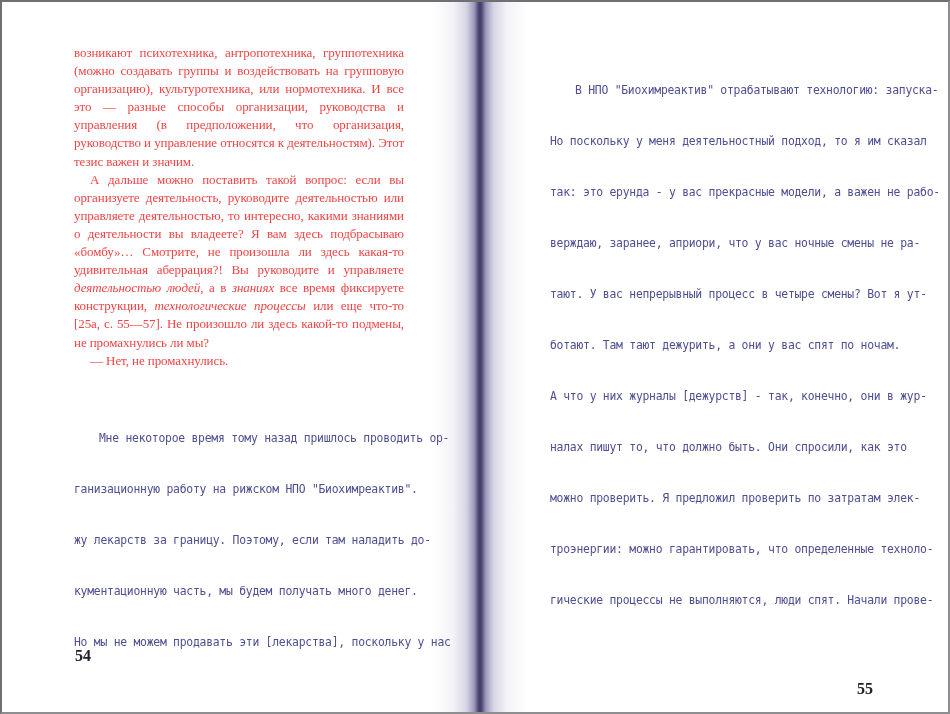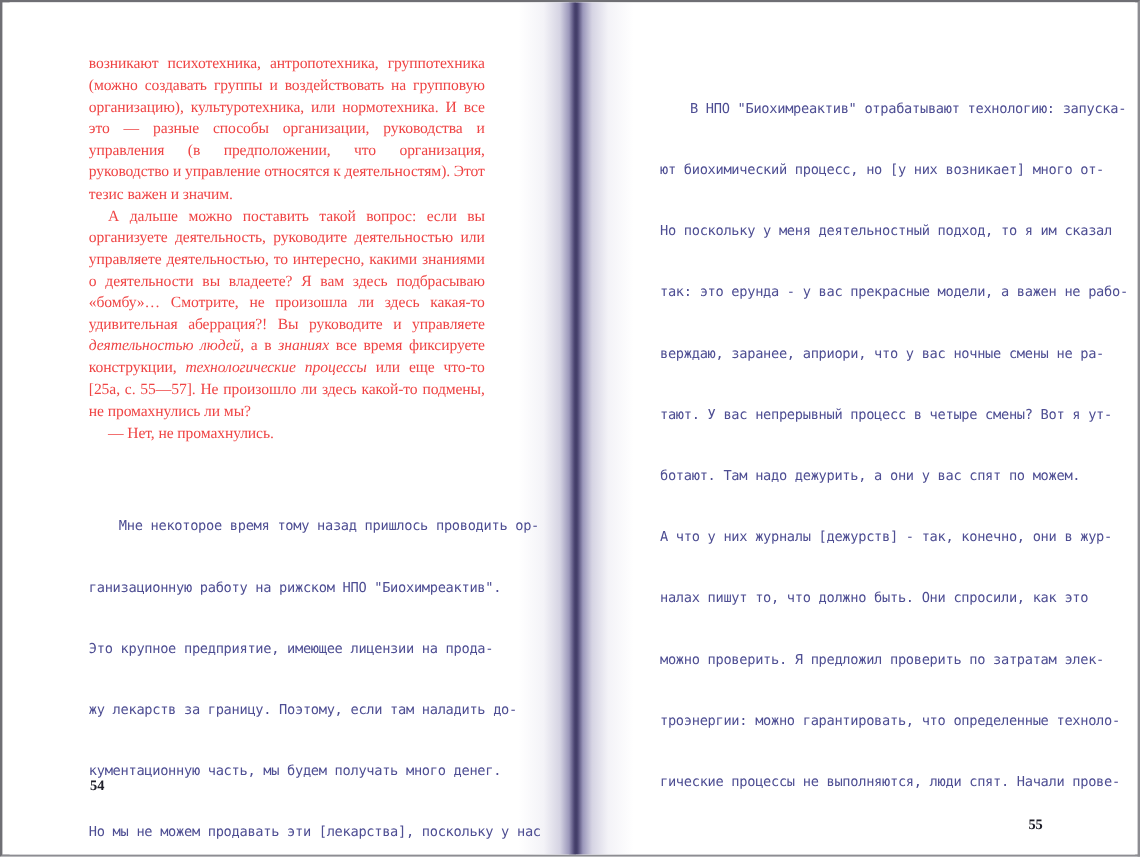--- a/index.html
+++ b/index.html
@@ -96,21 +96,21 @@
   .mono-block .ln { display: block; }
   .mono-block .ln.ind { padding-left: 25px; }
 
   
   .gap-lg { height: 26px; }
 
   
   .folio {
     position: absolute;
     font-family: "Liberation Serif", "DejaVu Serif", serif;
-    font-size: 12px;
+    font-size: 16px;
     color: #20202a;
     font-weight: 700;
   }
   #folio-left  { left: 73px;  top: 645px; }
   #folio-right { left: 855px; top: 678px; }
 </style>
 </head>
 <body>
 
 <div id="scan">
@@ -126,41 +126,39 @@
       <p>возникают психотехника, антропотехника, группотехника (можно создавать группы и воздействовать на групповую организацию), культуротехника, или нормотехника. И все это — разные способы организации, руководства и управления (в предположении, что организация, руководство и управление относятся к деятельностям). Этот тезис важен и значим.</p>
       <p class="indent"><span>А дальше можно поставить такой вопрос: если вы организуете деятельность, руководите деятельностью или управляете деятельностью, то интересно, какими знаниями о деятельности вы владеете? Я вам здесь подбрасываю «бомбу»… Смотрите, не произошла ли здесь какая-то удивительная аберрация?! Вы руководите и управляете </span><em>деятельностью людей</em><span>, а в </span><em>знаниях</em><span> все время фиксируете конструкции, </span><em>технологические процессы</em><span> или еще что-то [25а, с. 55—57]. Не произошло ли здесь какой-то подмены, не промахнулись ли мы?</span></p>
       <p class="indent">— Нет, не промахнулись.</p>
     </div>
 
     <div class="gap-lg"></div>
 
     <div class="mono-block">
       <span class="ln ind">Мне некоторое время тому назад пришлось проводить ор-</span>
       <span class="ln">ганизационную работу на рижском НПО "Биохимреактив".</span>
-      <span class="ln">Это крупное предприятие, имеющее лицензии на прода-</span>
       <span class="ln">жу лекарств за границу. Поэтому, если там наладить до-</span>
       <span class="ln">кументационную часть, мы будем получать много денег.</span>
       <span class="ln">Но мы не можем продавать эти [лекарства], поскольку у нас</span>
       
     </div>
 
   </div>
 
   <div class="folio" id="folio-left">54</div>
 
   <div class="col col-right">
 
     <div class="mono-block">
       <span class="ln ind">В НПО "Биохимреактив" отрабатывают технологию: запуска-</span>
-      <span class="ln">ют биохимический процесс, но [у них возникает] много от-</span>
       <span class="ln">Но поскольку у меня деятельностный подход, то я им сказал</span>
       <span class="ln">так: это ерунда - у вас прекрасные модели, а важен не рабо-</span>
       <span class="ln">верждаю, заранее, априори, что у вас ночные смены не ра-</span>
       <span class="ln">тают. У вас непрерывный процесс в четыре смены? Вот я ут-</span>
-      <span class="ln">ботают. Там надо дежурить, а они у вас спят по можем.</span>
+      <span class="ln">ботают. Там тают дежурить, а они у вас спят по ночам.</span>
       <span class="ln">А что у них журналы [дежурств] - так, конечно, они в жур-</span>
       <span class="ln">налах пишут то, что должно быть. Они спросили, как это</span>
       <span class="ln">можно проверить. Я предложил проверить по затратам элек-</span>
       <span class="ln">троэнергии: можно гарантировать, что определенные техноло-</span>
       <span class="ln">гические процессы не выполняются, люди спят. Начали прове-</span>
       
     </div>
 
   </div>
 

